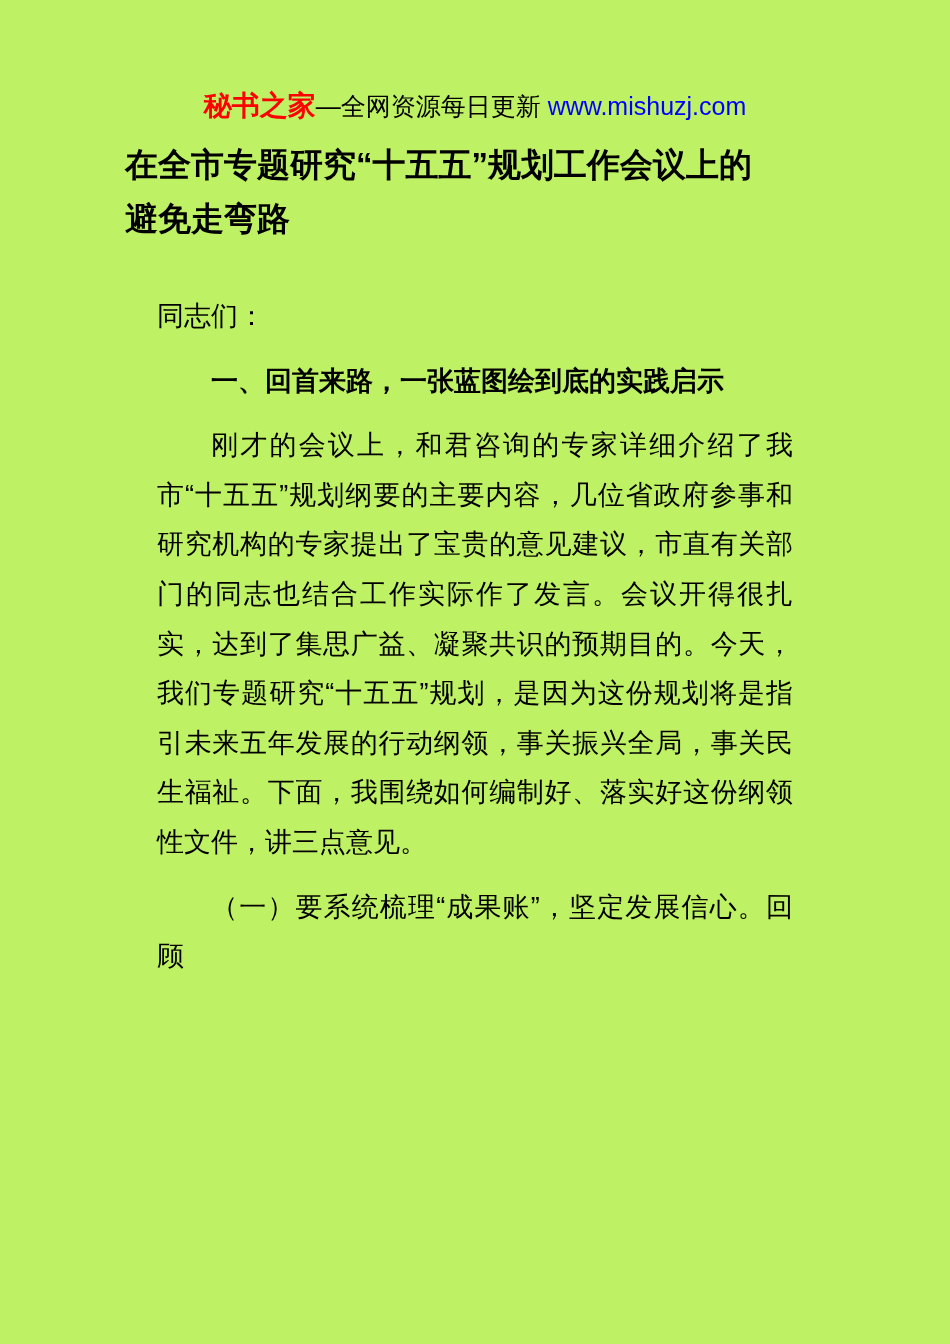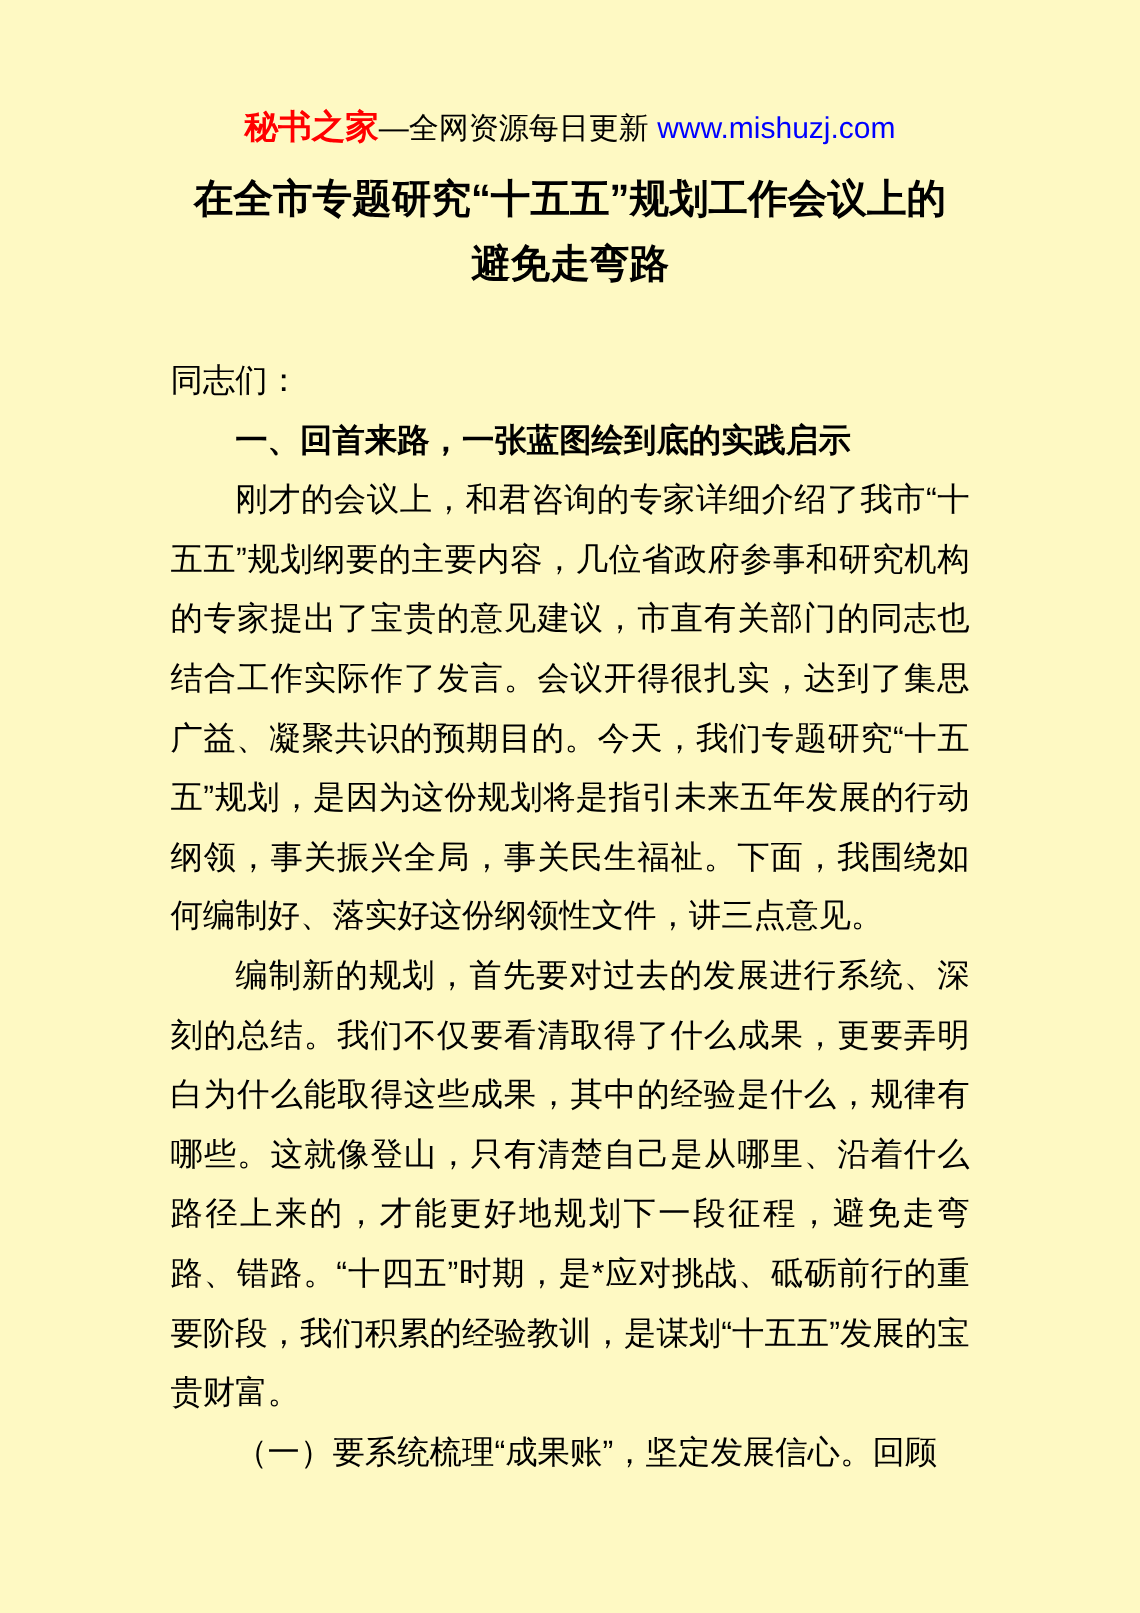--- a/index.html
+++ b/index.html
@@ -5,21 +5,21 @@
   html, body {
     margin: 0;
     padding: 0;
     background: #ffffff;
   }
   .page {
     position: relative;
     width: 950px;
     height: 1344px;
     margin: 0 auto;
-    background: #fef9c3;
+    background: #bef264;
     color: #000000;
     font-family: "Liberation Sans", "DejaVu Sans", sans-serif;
     overflow: hidden;
   }
   .header {
     padding-top: 88px;
     text-align: center;
     font-size: 25px;
     line-height: 36px;
     white-space: nowrap;
@@ -29,36 +29,36 @@
     font-size: 28px;
   }
   .dash, .tagline {
     color: #000000;
   }
   .url {
     text-decoration: none;
   }
   .doc-title {
     margin: 14px 125px 0;
-    text-align: center;
+    text-align: left;
     font-weight: 700;
     font-size: 33px;
     line-height: 54px;
   }
   .doc-title .tline {
     display: block;
   }
   .doc-body {
     margin: 46px 142px 0;
     font-size: 27px;
     line-height: 49.6px;
     text-align: justify;
   }
   .para {
-    margin: 0;
+    margin: 15px;
     padding: 0;
   }
   .para.indent {
     text-indent: 2em;
   }
   .para.bold {
     font-weight: 700;
   }
 </style>
 </head>
@@ -73,17 +73,16 @@
   <h1 class="doc-title">
     <span class="tline">在全市专题研究“十五五”规划工作会议上的</span>
     <span class="tline">避免走弯路</span>
   </h1>
 
   <div class="doc-body">
 
   <p class="para">同志们：</p>
       <p class="para indent bold">一、回首来路，一张蓝图绘到底的实践启示</p>
       <p class="para indent">刚才的会议上，和君咨询的专家详细介绍了我市“十五五”规划纲要的主要内容，几位省政府参事和研究机构的专家提出了宝贵的意见建议，市直有关部门的同志也结合工作实际作了发言。会议开得很扎实，达到了集思广益、凝聚共识的预期目的。今天，我们专题研究“十五五”规划，是因为这份规划将是指引未来五年发展的行动纲领，事关振兴全局，事关民生福祉。下面，我围绕如何编制好、落实好这份纲领性文件，讲三点意见。</p>
-      <p class="para indent">编制新的规划，首先要对过去的发展进行系统、深刻的总结。我们不仅要看清取得了什么成果，更要弄明白为什么能取得这些成果，其中的经验是什么，规律有哪些。这就像登山，只有清楚自己是从哪里、沿着什么路径上来的，才能更好地规划下一段征程，避免走弯路、错路。“十四五”时期，是*应对挑战、砥砺前行的重要阶段，我们积累的经验教训，是谋划“十五五”发展的宝贵财富。</p>
       <p class="para indent">（一）要系统梳理“成果账”，坚定发展信心。回顾</p>
     </div>
 
 </div>
 
 </body></html>

